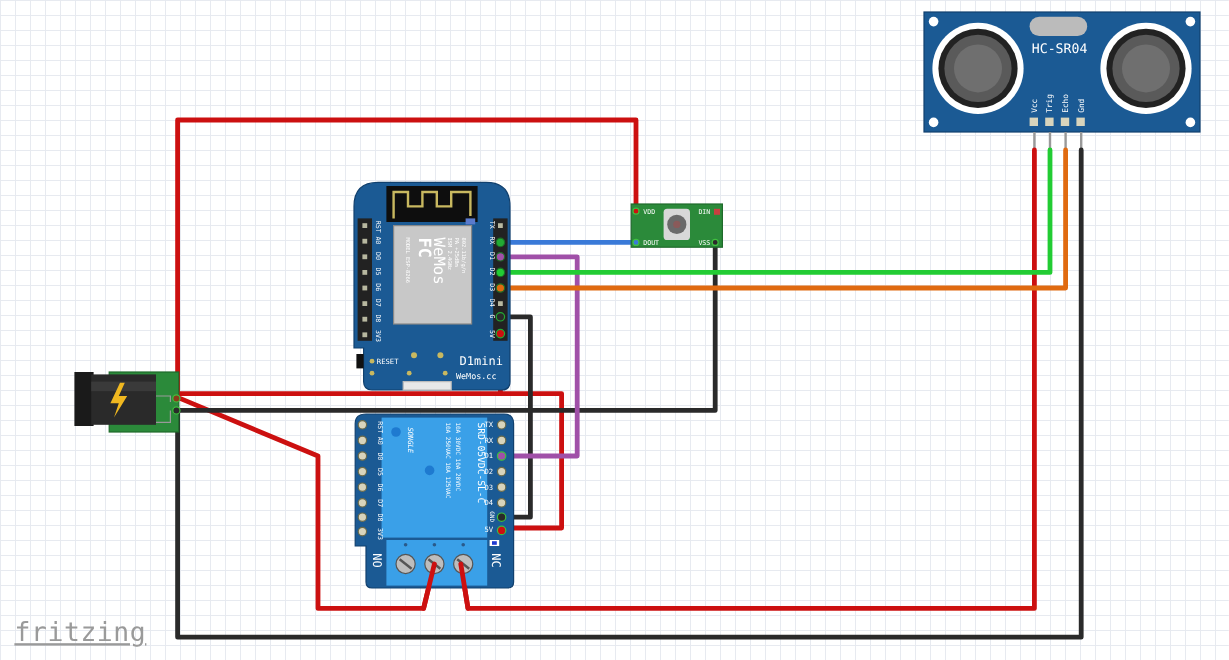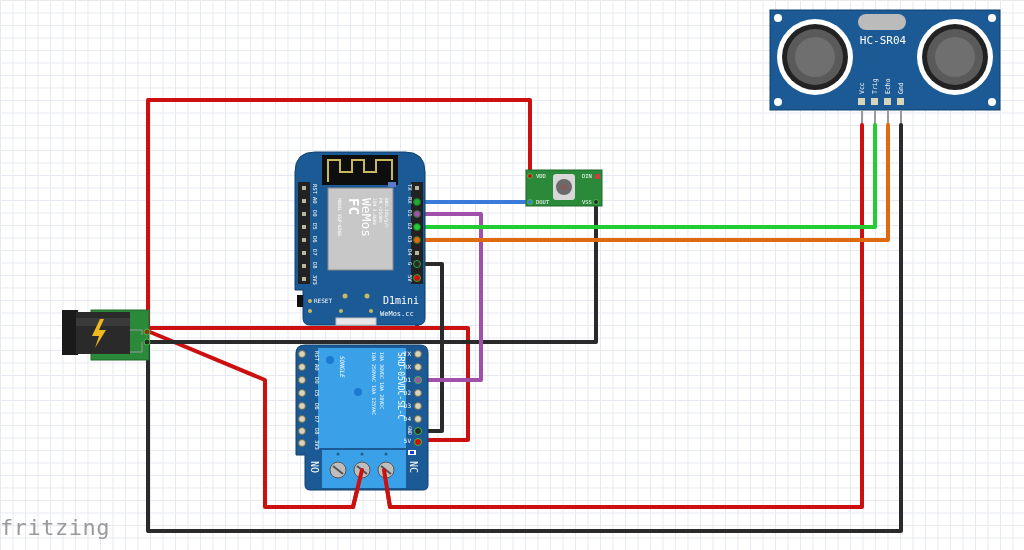--- a/index.html
+++ b/index.html
@@ -8,23 +8,24 @@
     background-color:#ffffff;
     background-image:
       linear-gradient(to right, #e6e9ef 1px, transparent 1px),
       linear-gradient(to bottom, #e6e9ef 1px, transparent 1px);
     background-size: 12.5px 12.5px;
     font-family: "DejaVu Sans", sans-serif;
   }
   #canvas { position:absolute; left:0; top:0; width:1024px; height:550px; }
   .lbl { font-family: "DejaVu Sans Mono", monospace; fill:#ffffff; }
   .fritz {
-    position:absolute; left:0; top:515px;
+    position:absolute; left:12px; top:515px;
     font-family:"DejaVu Sans Mono", monospace; font-size:22px; color:#9a9a9a;
     letter-spacing:0.5px;
+    text-decoration:underline;
   }
 </style>
 </head>
 <body>
 
 <svg id="canvas" viewBox="0 0 1024 550" xmlns="http://www.w3.org/2000/svg">
 
   <g>
     <rect x="770" y="10" width="230" height="100" fill="#1b5a94" stroke="#11406e" stroke-width="1"></rect>
     <circle cx="778" cy="18" r="4" fill="#fff"></circle>

